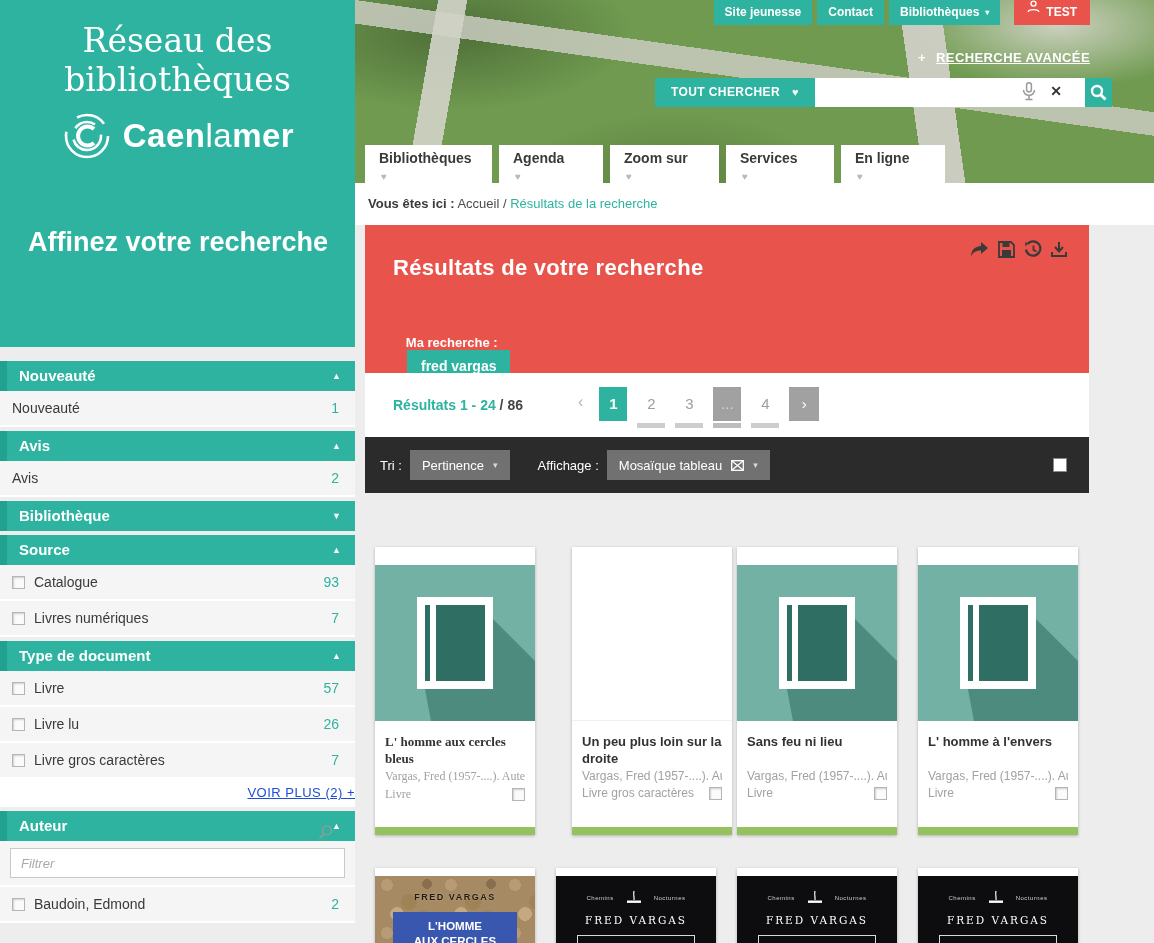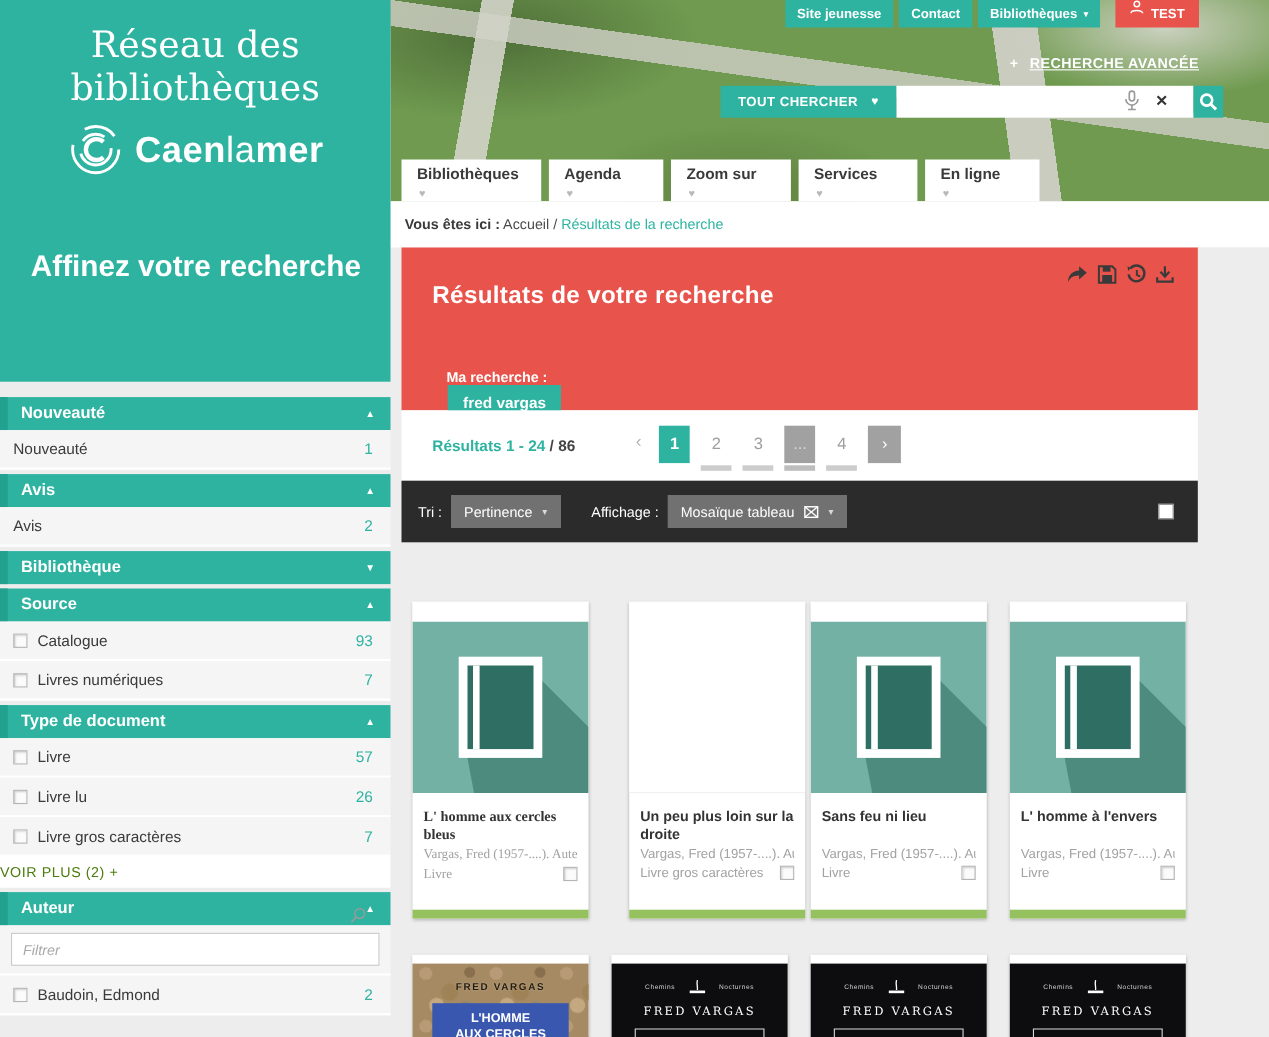--- a/index.html
+++ b/index.html
@@ -19,22 +19,22 @@
   #facets { position:absolute; left:0; top:361px; width:355px; }
   .facet-header { position:relative; height:30px; background:#2eb3a1; border-left:7px solid #21a18e;
     color:#fff; font-weight:bold; font-size:15px; line-height:30px; padding-left:12px; margin-top:4px; }
   .facet-header:first-child { margin-top:0; }
   .facet-caret { position:absolute; right:14px; top:0; font-size:9px; line-height:30px; color:#fff; }
   .facet-item { position:relative; height:36px; background:#f6f5f5; border-bottom:2px solid #fff;
     font-size:14px; color:#3a3a3a; line-height:34px; padding-left:12px; display:flex; align-items:center; }
   .facet-item .count { position:absolute; right:16px; color:#2eb3a1; font-size:14px; }
   .cb { width:13px; height:13px; background:#fbfbfb; border:1px solid #b5b5b5;
     box-shadow: inset 1px 1px 2px rgba(0,0,0,.18); margin-right:9px; flex:0 0 auto; }
-  .see-more { height:28px; background:#fff; color:#4d7c0f; font-size:13px; text-align:left;
-    line-height:28px; letter-spacing:.5px; }
+  .see-more { height:28px; background:#fff; color:#1d4ed8; font-size:13px; text-align:right;
+    line-height:28px; letter-spacing:.5px;text-decoration:underline; }
   .filter-wrap { background:#f6f5f5; padding:7px 10px; border-bottom:2px solid #fff; }
   .filter-input { width:100%; height:30px; border:1px solid #c9c9c9; background:#fff; padding:0 30px 0 10px;
     font-size:13px; font-style:italic; color:#555; font-family:"Liberation Sans",sans-serif; }
   .filter-input::placeholder { color:#a9a9a9; font-style:italic; }
   .filter-mag { position:absolute; right:22px; margin-top:-24px; }
 
   
   #photo { position:absolute; left:355px; top:0; width:799px; height:183px; background:
     linear-gradient(100deg, transparent 0 10%, rgba(210,211,200,.9) 10% 13.5%, transparent 13.5% 100%),
     linear-gradient(262deg, transparent 0 26%, rgba(206,207,196,.95) 26% 31%, transparent 31% 100%),

